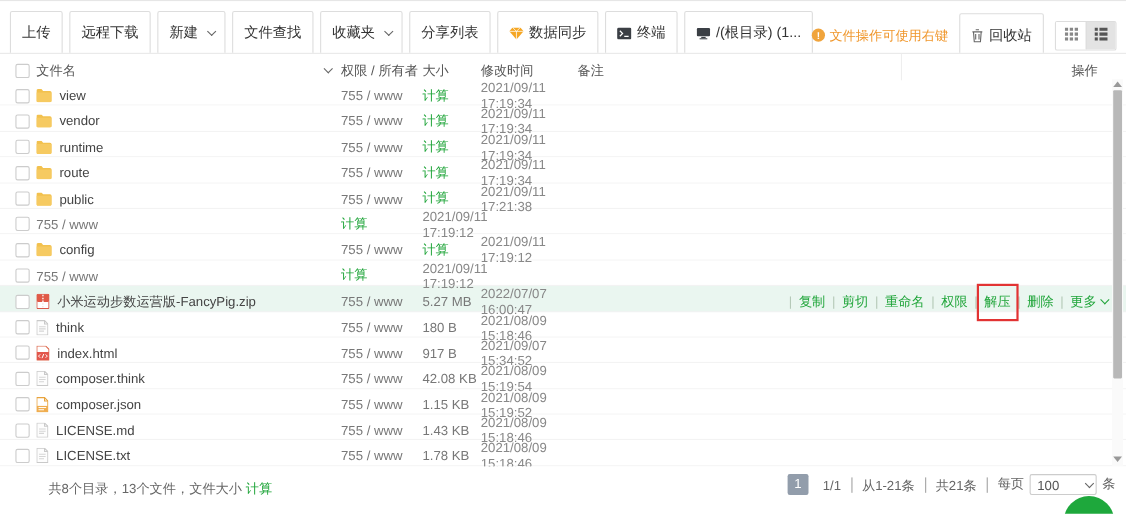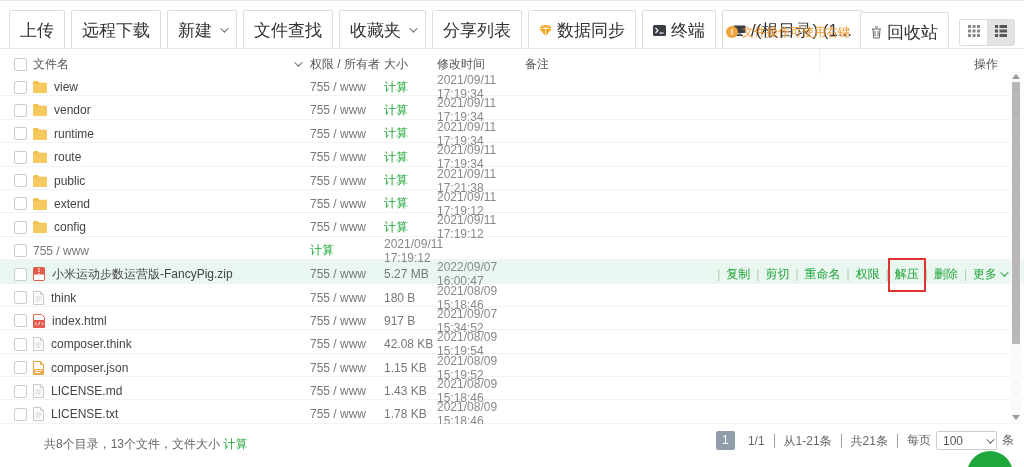--- a/index.html
+++ b/index.html
@@ -8,21 +8,21 @@
     width:1024px; height:467px; position:relative; overflow:hidden;
     background:#fff; color:#444;
     font-family:"Liberation Sans", sans-serif; font-size:12px;
     border-top:1px solid #e6e6e6;
   }
   
   .toolbar { position:absolute; top:9px; left:9px; display:flex; gap:6px; }
   .tb-btn {
     height:40px; padding:0 10px; display:inline-flex; align-items:center; gap:5px;
     background:#fff; border:1px solid #ddd; border-radius:2px; color:#333;
-    font-size:17px; cursor:pointer; white-space:nowrap;
+    font-size:13px; cursor:pointer; white-space:nowrap;
   }
   .chev { display:inline-block; width:6px; height:6px; border-right:1px solid #888;
     border-bottom:1px solid #888; transform:rotate(45deg) translateY(-2px); margin-left:3px; }
   .chev.green { border-color:#20a53a; }
   .chev.dark { border-color:#666; }
   .top-right { position:absolute; top:11px; right:9px; display:flex; align-items:center; gap:10px; }
   .warn-note { color:#f0972c; display:flex; align-items:center; gap:4px; font-size:12px; }
   .info-dot { width:12px; height:12px; border-radius:50%; background:#f0a43c; color:#fff;
     font-size:9px; line-height:12px; text-align:center; font-weight:bold; }
   .view-toggle { display:flex; border:1px solid #ddd; border-radius:2px; overflow:hidden; }
@@ -293,29 +293,20 @@
     <div class="cell-size green-link">计算</div>
     <div class="cell-time">2021/09/11 17:21:38</div>
     <div class="cell-note"></div>
     <div class="cell-ops-row"></div>
   </div>
 
   <div class="row grid-cols">
     <div class="cell-check">
       <div class="checkbox"></div>
     </div>
-    <div class="cell-name">
-      <span class="icon-holder">
-          <svg width="14" height="12" viewBox="0 0 14 12">
-            <path d="M0 1.6C0 .7.7 0 1.6 0h3.1l1.5 1.7h6.2c.9 0 1.6.7 1.6 1.6v7.1c0 .9-.7 1.6-1.6 1.6H1.6C.7 12 0 11.3 0 10.4z" fill="#f2c14e"></path>
-            <path d="M0 3h14v7.4c0 .9-.7 1.6-1.6 1.6H1.6C.7 12 0 11.3 0 10.4z" fill="#f6ca61"></path>
-          </svg>
-        </span>
-      <span class="fname">extend</span>
-    </div>
     <div class="cell-perm">755 / www</div>
     <div class="cell-size green-link">计算</div>
     <div class="cell-time">2021/09/11 17:19:12</div>
     <div class="cell-note"></div>
     <div class="cell-ops-row"></div>
   </div>
 
   <div class="row grid-cols">
     <div class="cell-check">
       <div class="checkbox"></div>
@@ -357,21 +348,21 @@
             <rect x="0.5" y="0.5" width="11" height="13" rx="1" fill="#fff" stroke="#d9584a"></rect>
             <rect x="0.5" y="0.5" width="11" height="7" rx="1" fill="#e05a47"></rect>
             <path d="M6 1v12" stroke="#fff" stroke-width="1.4" stroke-dasharray="1.4 1.2"></path>
             <path d="M6 1v12" stroke="#e05a47" stroke-width="0.5" stroke-dasharray="1 1.6" opacity="0.6"></path>
           </svg>
         </span>
       <span class="fname">小米运动步数运营版-FancyPig.zip</span>
     </div>
     <div class="cell-perm">755 / www</div>
     <div class="cell-size">5.27 MB</div>
-    <div class="cell-time">2022/09/07 16:00:47</div>
+    <div class="cell-time">2022/07/07 16:00:47</div>
     <div class="cell-note"></div>
     <div class="cell-ops-row">
         <span class="op-sep">|</span>
         <span class="op-wrap">
           <span class="op-link">复制</span>
         </span>
         <span class="op-sep">|</span>
         <span class="op-wrap">
           <span class="op-link">剪切</span>
         </span>

